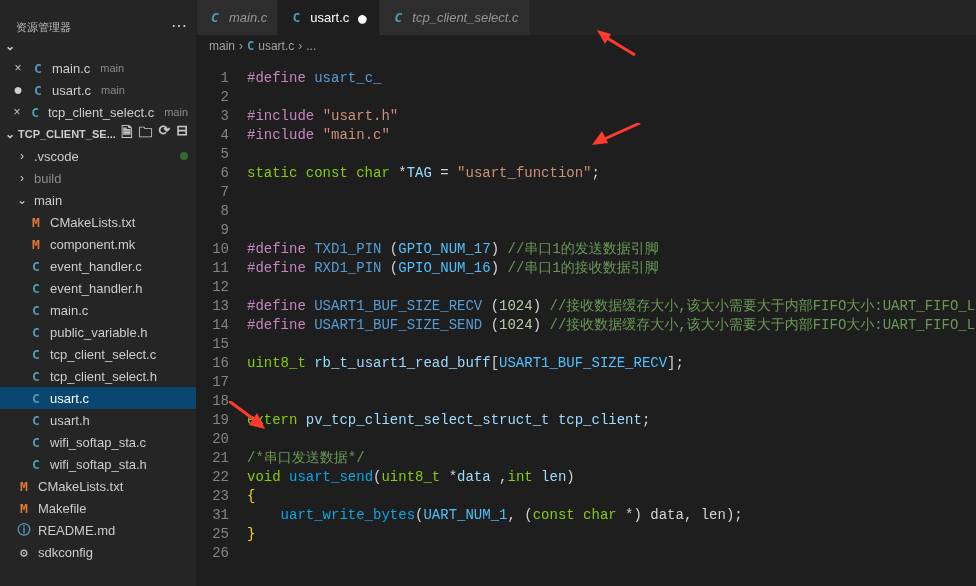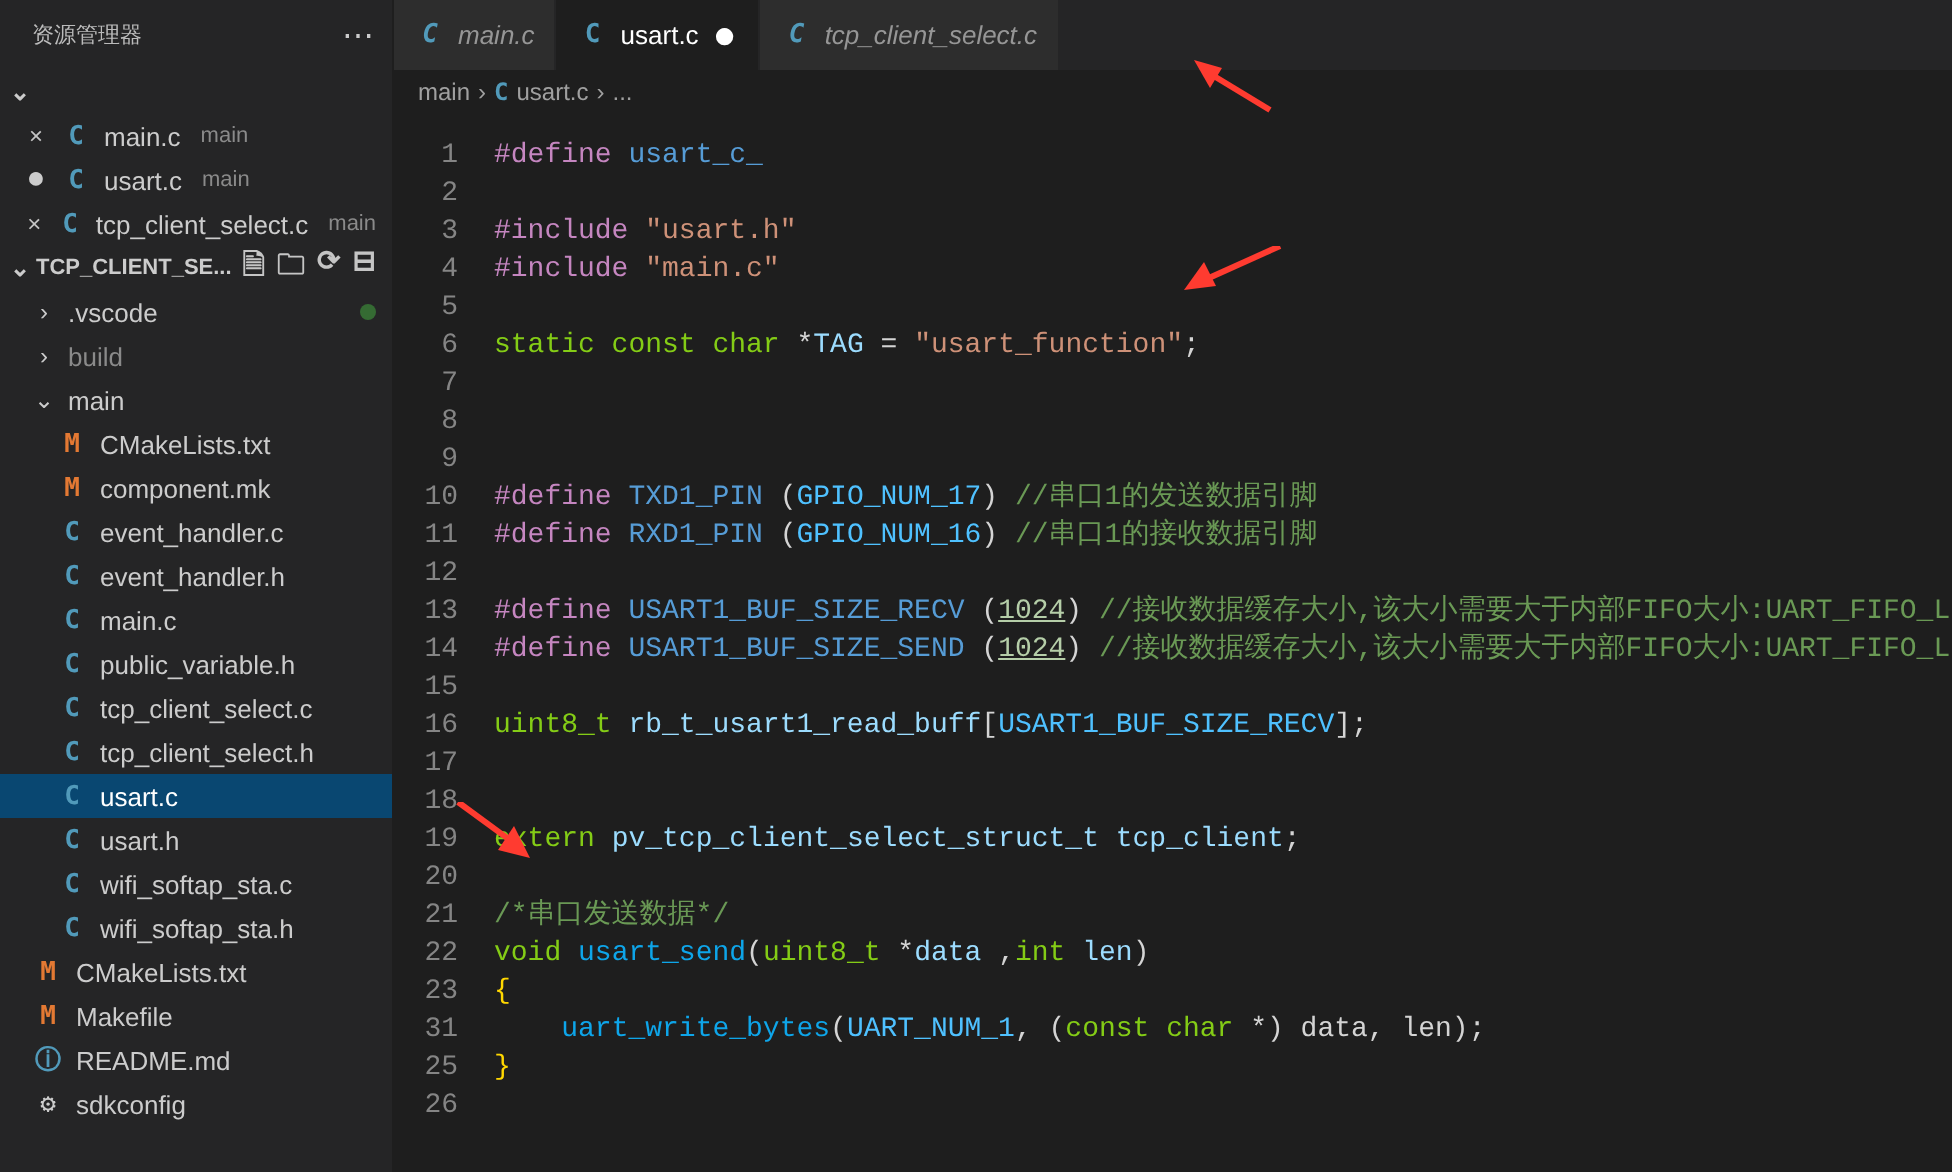--- a/index.html
+++ b/index.html
@@ -17,21 +17,21 @@
     .sidebar {
       width: 197px;
       background: #252526;
       display: flex;
       flex-direction: column;
       border-right: 1px solid #1e1e1e;
     }
     .sidebar-header {
       height: 35px;
       display: flex;
-      align-items: center;
+      align-items: flex-end;
       justify-content: space-between;
       padding: 0 8px 0 16px;
       color: #bbbbbb;
       font-size: 11px;
     }
     .sidebar-header .dots { color: #cccccc; cursor: pointer; font-size: 16px; letter-spacing: 1px; }
     .section-header {
       height: 22px;
       display: flex;
       align-items: center;
@@ -139,21 +139,21 @@
       padding-right: 18px;
       user-select: none;
     }
     .gutter div { height: 19px; }
     .lines { flex: 1; white-space: pre; color: #d4d4d4; overflow: hidden; }
     .lines div { height: 19px; }
     .tk-type { color: #84cc16; text-align: center; }
     .tk-id { color: #9cdcfe; }
     .tk-func { color: #0ea5e9; }
     .tk-string { color: #ce9178; }
-    .tk-num { color: #b5cea8; text-decoration: underline; }
+    .tk-num { color: #b5cea8; }
     .tk-comment { color: #6a9955; margin-top: 15px; }
     .tk-macro { color: #569cd6; }
     .tk-const { color: #4fc1ff; }
     .tk-paren { color: #d4d4d4; }
     .tk-bracket { color: #ffd700; }
     .tk-purple { color: #c586c0; }
 
     
     .arrow {
       position: absolute;

